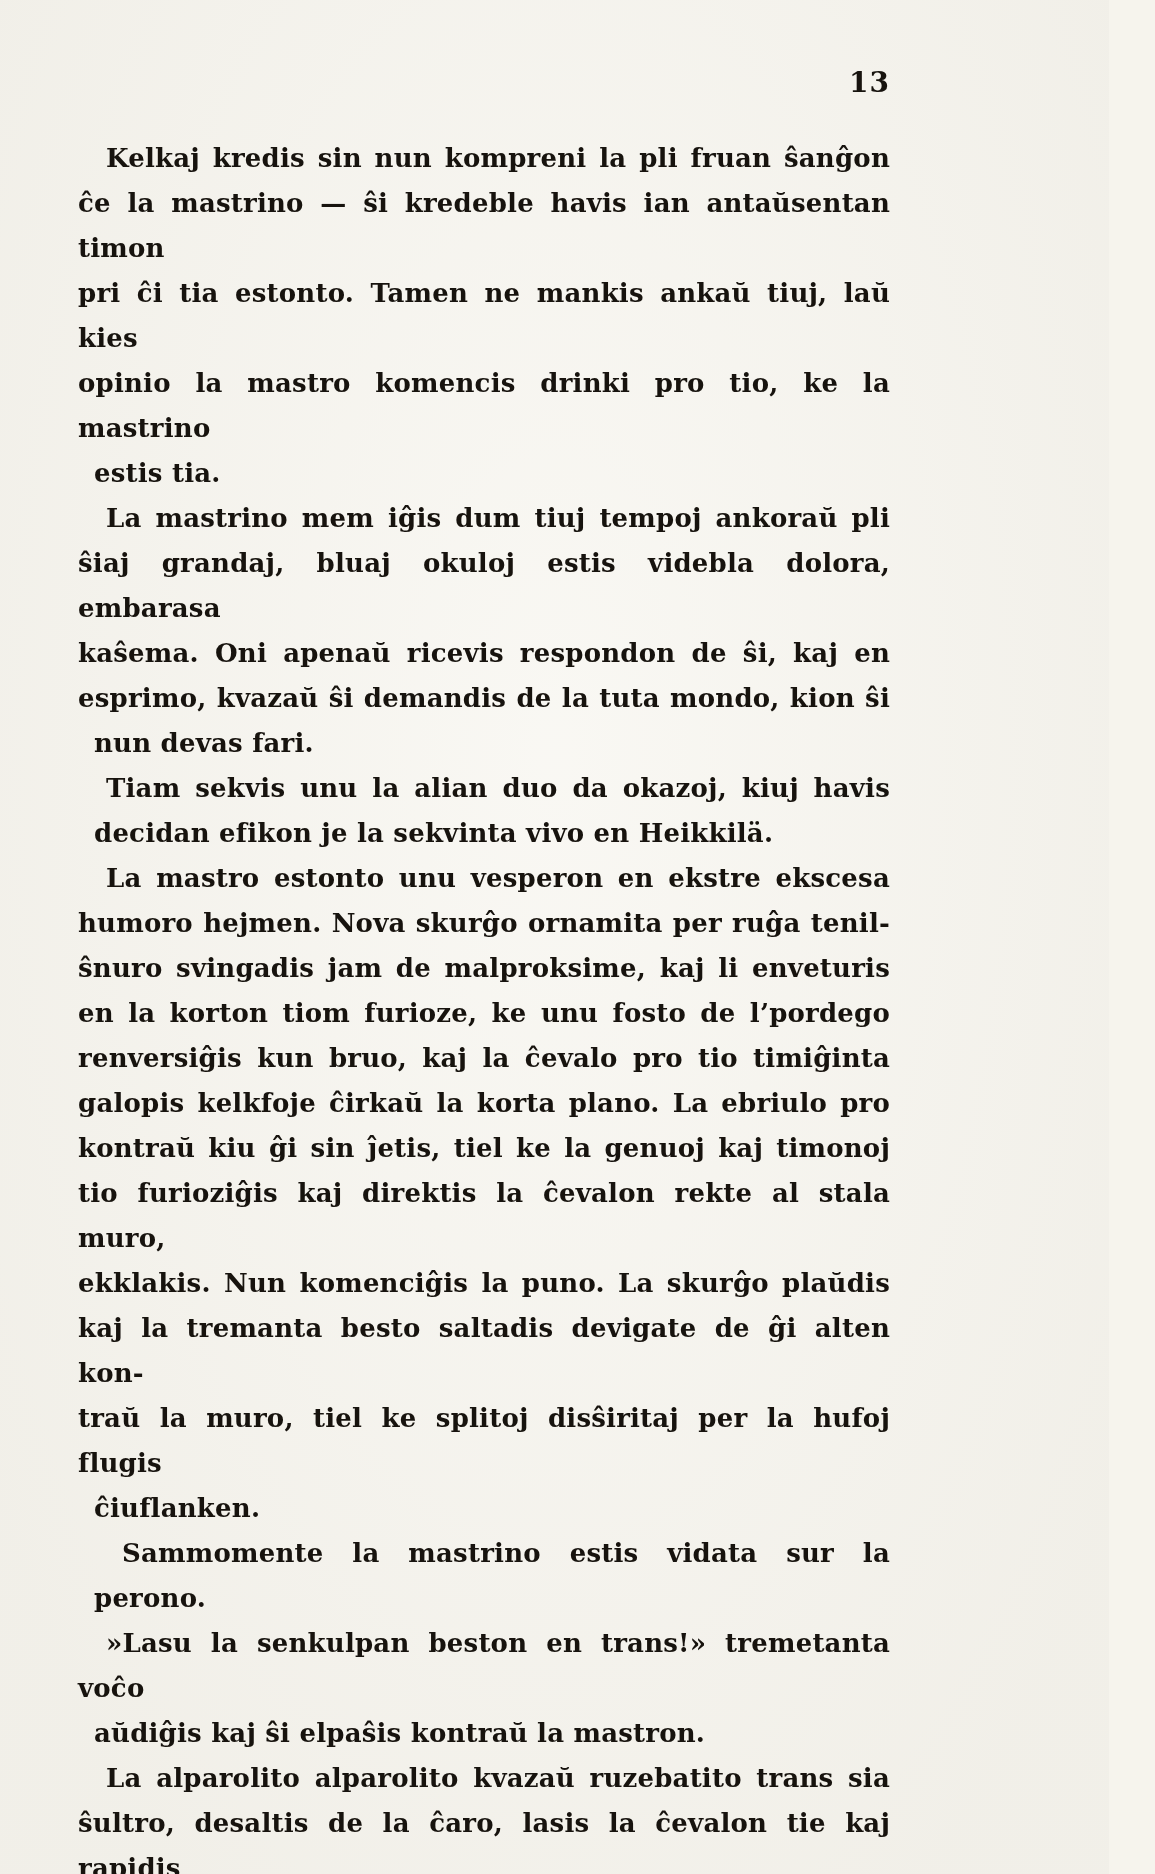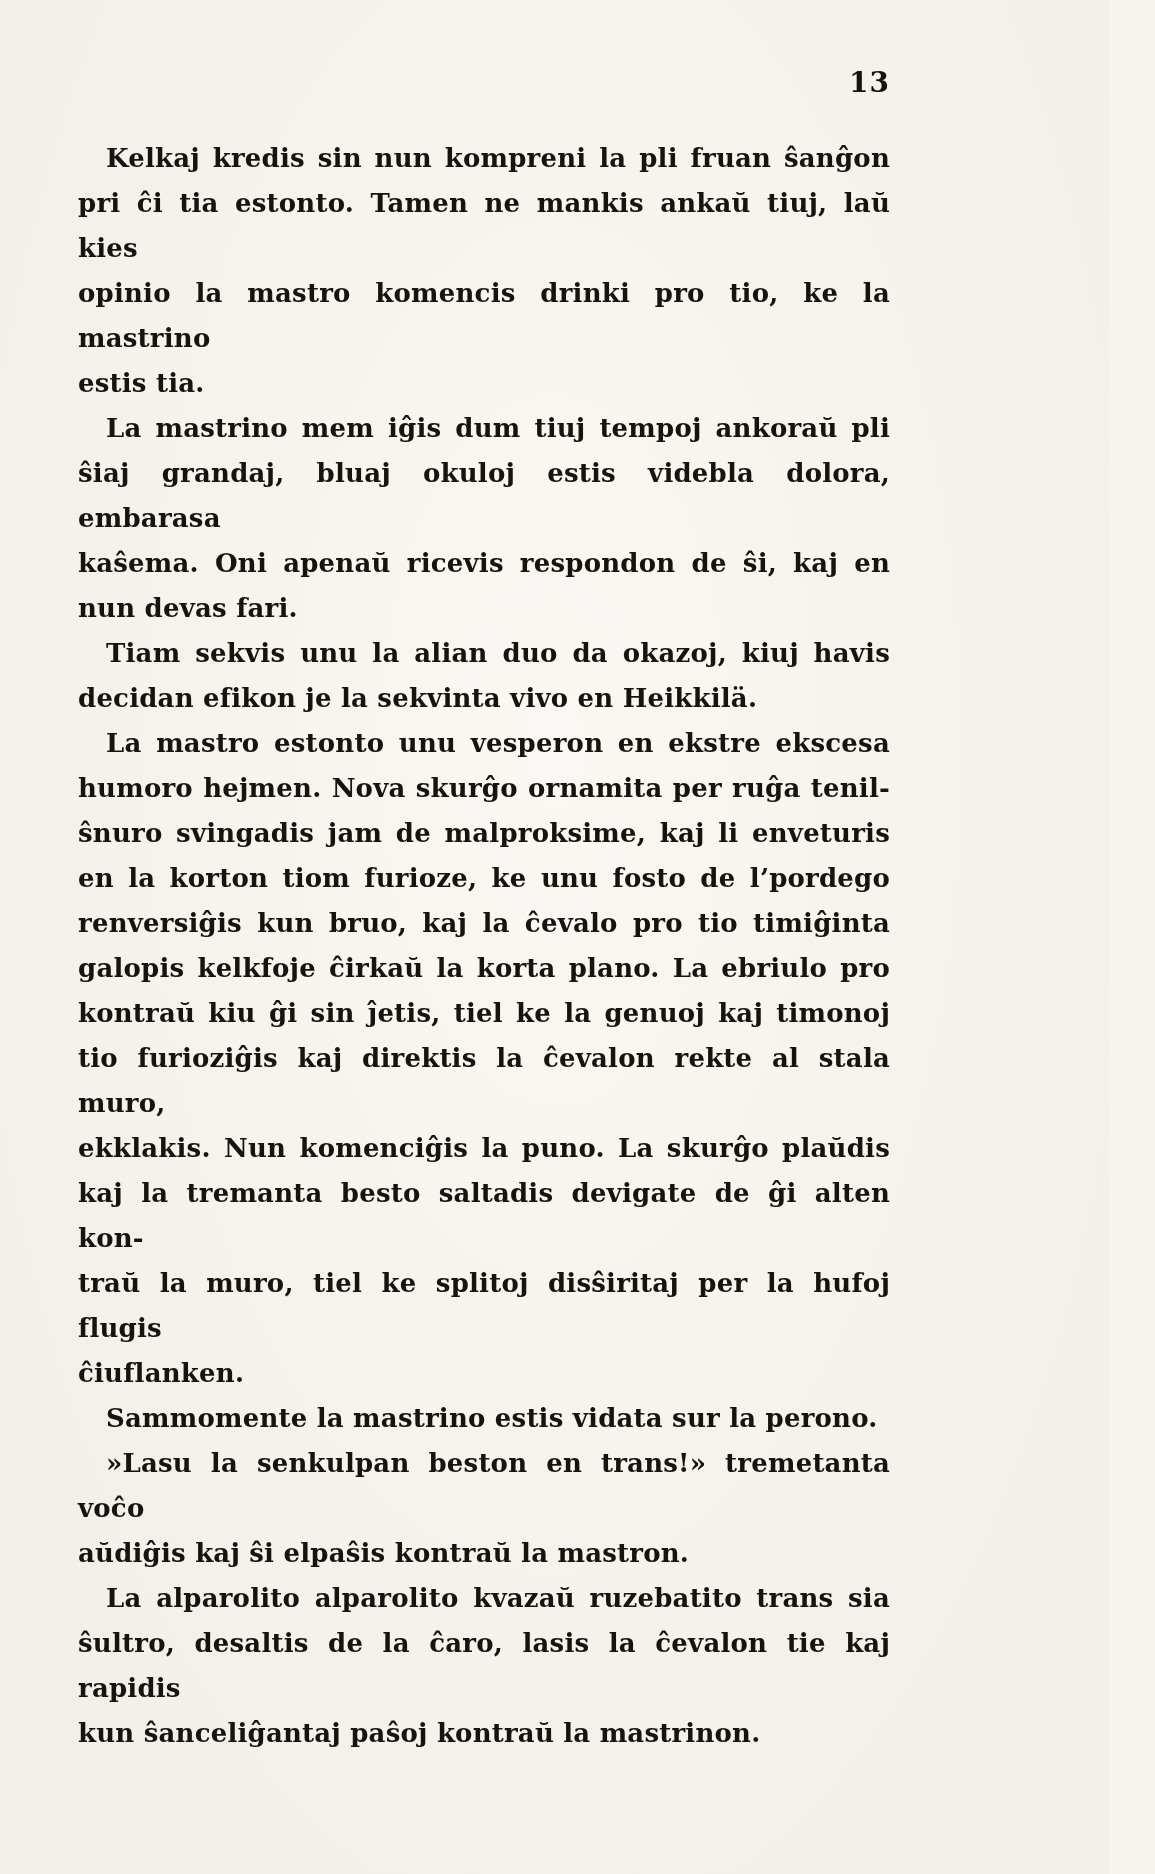--- a/index.html
+++ b/index.html
@@ -51,38 +51,41 @@
     letter-spacing: 0.2px;
     text-align: justify;
     text-align-last: justify;
     white-space: normal;
   }
   .line.first {
     text-indent: 28px;
   }
   .line.last {
     text-align-last: left;
+    margin-left: 16px;
   }
 </style>
 </head>
 <body>
 
 <div class="scan-page">
   <div class="page-number">13</div>
   <div class="text-block">
       <div class="paragraph">
         <div class="line first">Kelkaj kredis sin nun kompreni la pli fruan ŝanĝon</div>
+        <div class="line">ĉe la mastrino — ŝi kredeble havis ian antaŭsentan timon</div>
         <div class="line">pri ĉi tia estonto.  Tamen ne mankis ankaŭ tiuj, laŭ kies</div>
         <div class="line">opinio la mastro komencis drinki pro tio, ke la mastrino</div>
         <div class="line last">estis tia.</div>
       </div>
       <div class="paragraph">
         <div class="line first">La mastrino mem iĝis dum tiuj tempoj ankoraŭ pli</div>
         <div class="line">ŝiaj grandaj, bluaj okuloj estis videbla dolora, embarasa</div>
         <div class="line">kaŝema.  Oni apenaŭ ricevis respondon de ŝi, kaj en</div>
+        <div class="line">esprimo, kvazaŭ ŝi demandis de la tuta mondo, kion ŝi</div>
         <div class="line last">nun devas fari.</div>
       </div>
       <div class="paragraph">
         <div class="line first">Tiam sekvis unu la alian duo da okazoj, kiuj havis</div>
         <div class="line last">decidan efikon je la sekvinta vivo en Heikkilä.</div>
       </div>
       <div class="paragraph">
         <div class="line first">La mastro estonto unu vesperon en ekstre ekscesa</div>
         <div class="line">humoro hejmen.  Nova skurĝo ornamita per ruĝa tenil-</div>
         <div class="line">ŝnuro svingadis jam de malproksime, kaj li enveturis</div>

